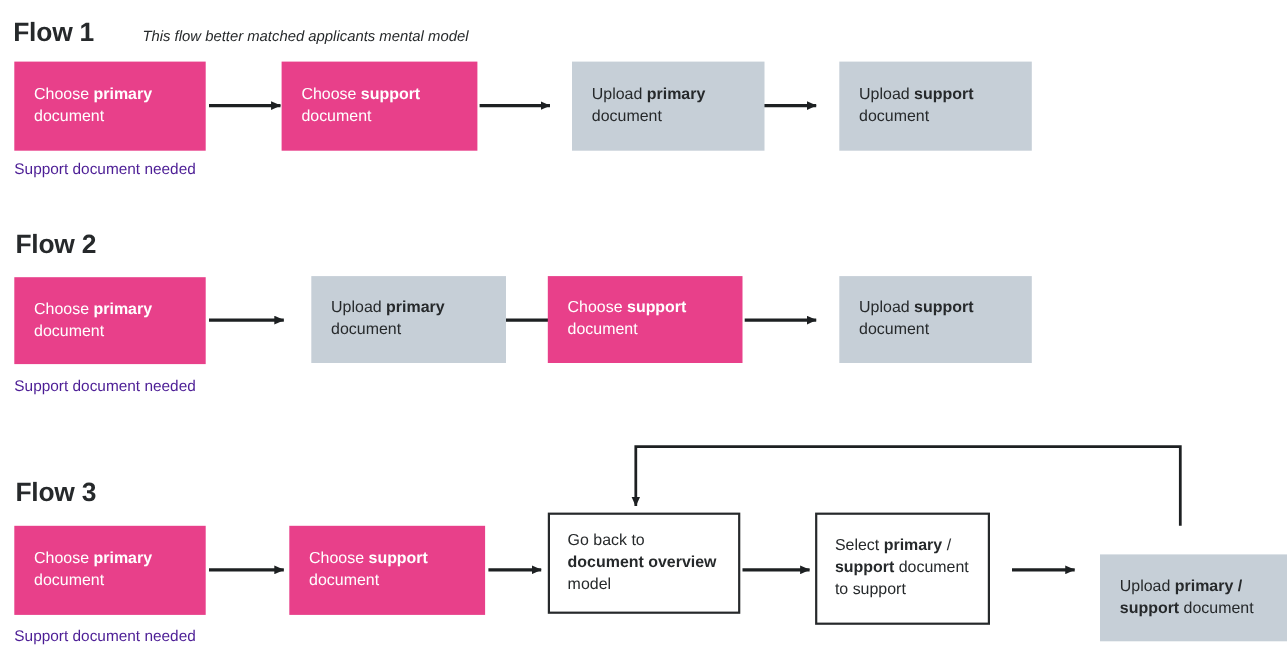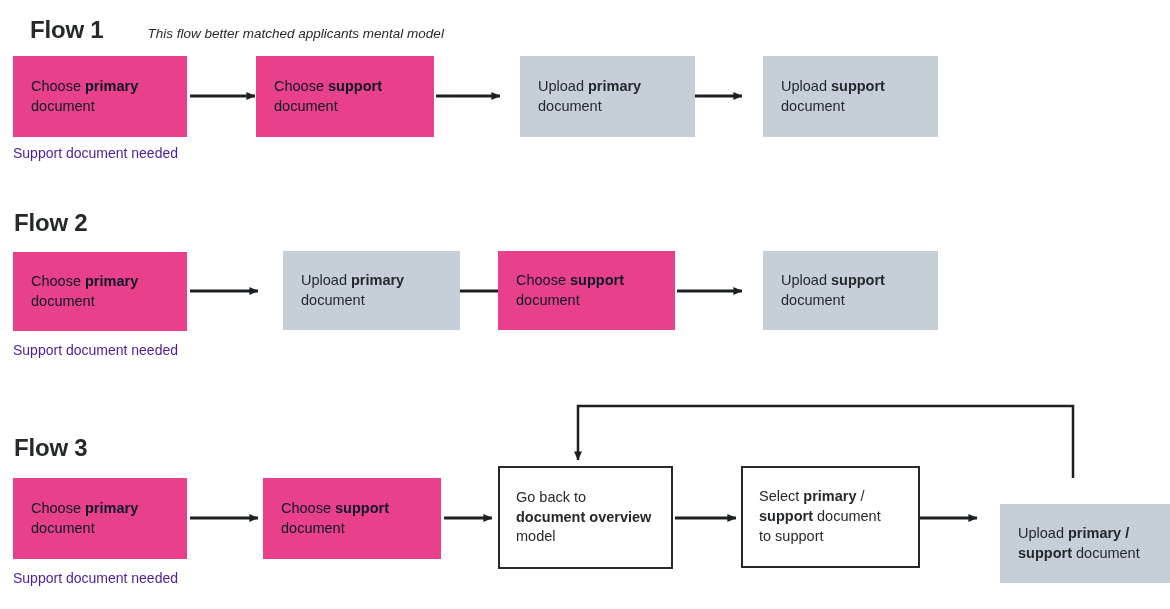--- a/index.html
+++ b/index.html
@@ -54,21 +54,21 @@
   .node .node-text {
     font-size: 14.5px;
     line-height: 1.36;
     padding: 0 0 0 18px;
     width: 100%;
     box-sizing: border-box;
   }
   .node.pink {
     background: #e8408a;
   }
-  .node.pink .node-text { color: #0f172a; }
+  .node.pink .node-text { color: #ffffff; }
   .node.grey {
     background: #c6cfd7;
     margin-left: 20px;
   }
   .node.grey .node-text { color: #26292b; }
   .node.outline {
     background: #ffffff;
     border: 2px solid #26292b;
   }
   .node.outline .node-text { color: #26292b; padding-left: 16px; }
@@ -121,21 +121,21 @@
       <line x1="675" y1="518" x2="736" y2="518" stroke="#1d2022" stroke-width="3" marker-end="url(#ah)"></line>
       <line x1="920" y1="518" x2="977" y2="518" stroke="#1d2022" stroke-width="3" marker-end="url(#ah)"></line>
     </g>
 
     <g>
       <path d="M1073,478 L1073,406 L578,406 L578,460" fill="none" stroke="#1d2022" stroke-width="2.5" marker-end="url(#ah)"></path>
     </g>
   </svg>
 
   <div class="flow-section">
-    <div class="flow-head" style="left:30px; top:18px;gap:44px;">
+    <div class="flow-head" style="left:12px; top:18px;gap:44px;">
       <span class="flow-title">Flow 1</span>
       <span class="flow-sub">This flow better matched applicants mental model</span>
     </div>
 
     <div class="node pink" style="left:13px; top:56px; width:174px; height:81px;">
       <div class="node-text">
         <span>Choose </span><b>primary</b><br>
         <span>document</span>
       </div>
     </div>
@@ -214,29 +214,29 @@
       </div>
     </div>
 
     <div class="node pink" style="left:263px; top:478px; width:178px; height:81px;">
       <div class="node-text">
         <span>Choose </span><b>support</b><br>
         <span>document</span>
       </div>
     </div>
 
-    <div class="node outline" style="left:498px; top:466px; width:175px; height:103px;">
+    <div class="node outline" style="left:498px; top:466px; width:175px; height:92px;">
       <div class="node-text">
         <span>Go back to</span><br>
         <b>document overview</b><br>
         <span>model</span>
       </div>
     </div>
 
-    <div class="node outline" style="left:741px; top:466px; width:179px; height:102px;">
+    <div class="node outline" style="left:741px; top:466px; width:159px; height:102px;">
       <div class="node-text">
         <span>Select </span><b>primary</b><span> /</span><br>
         <b>support</b><span> document</span><br>
         <span>to support</span>
       </div>
     </div>
 
     <div class="node grey" style="left:980px; top:504px; width:177px; height:79px;">
       <div class="node-text">
         <span>Upload </span><b>primary /</b><br>

